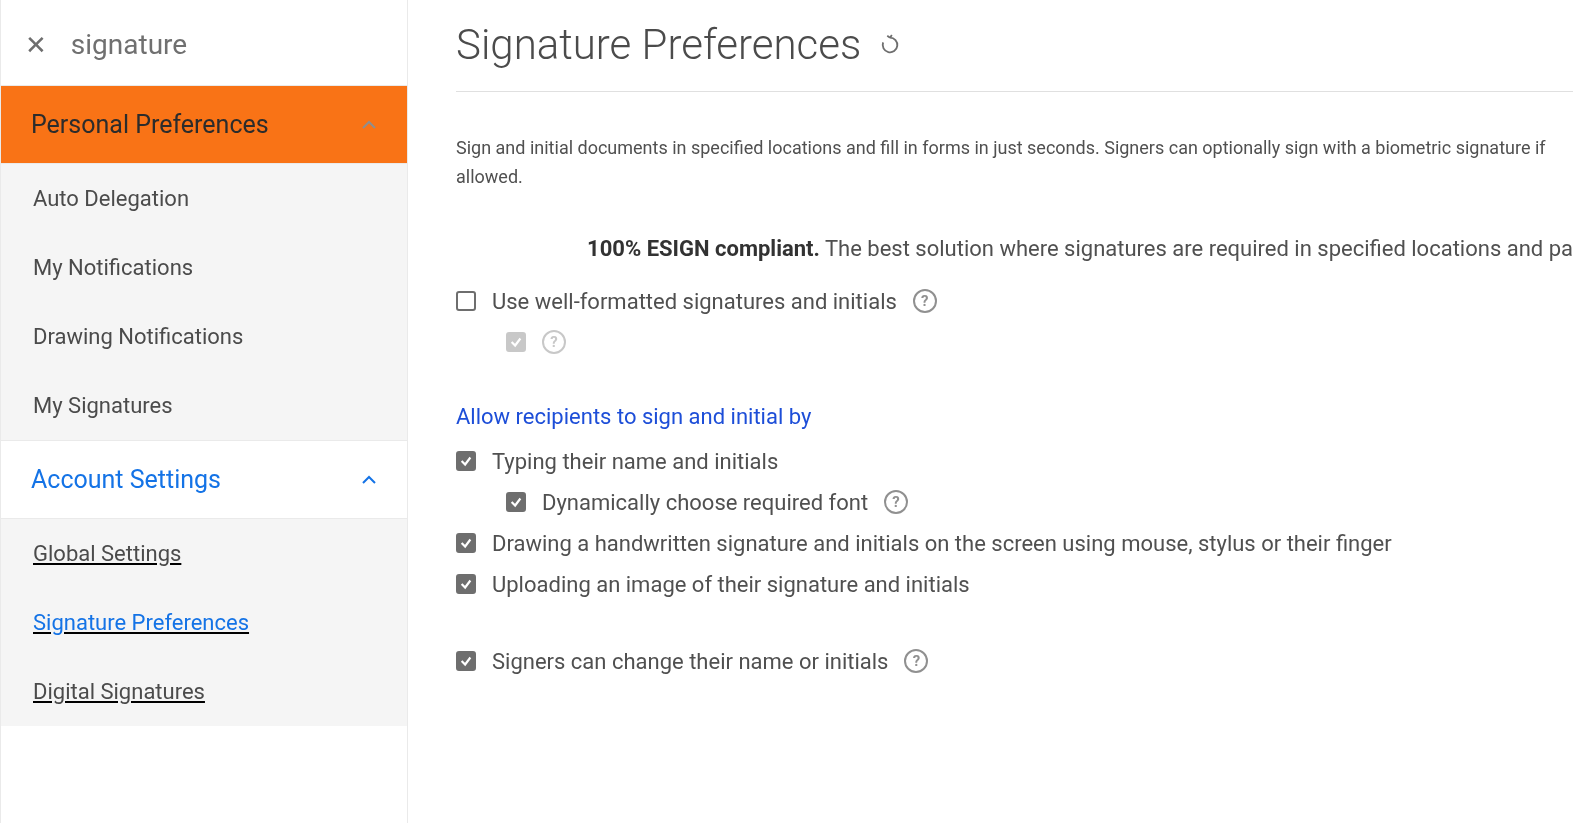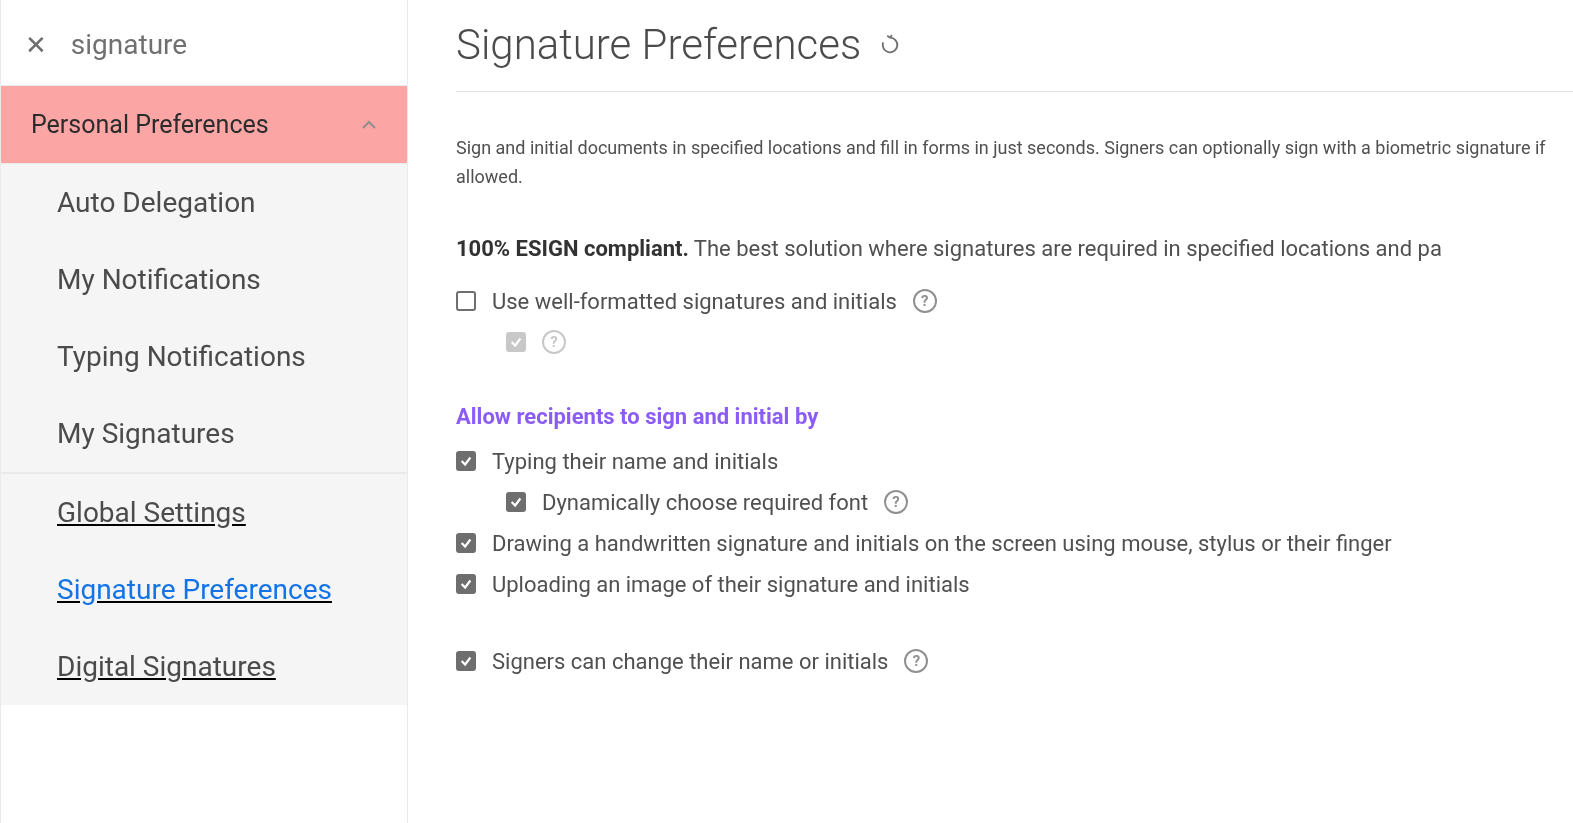--- a/index.html
+++ b/index.html
@@ -39,21 +39,21 @@
     .search-text {
       font-size: 28px;
       color: #707070;
     }
     .section-header {
       display: flex;
       justify-content: space-between;
       align-items: center;
       padding: 24px 30px 24px 30px;
       cursor: pointer;
-      background: #fca5a5;
+      background: #f97316;
     }
     .section-header.active {
       background: #fff;
     }
     .section-title {
       font-size: 25px;
       color: #2c2c2c;
     }
     .section-title.blue {
       color: #1473e6;
@@ -68,22 +68,22 @@
       height: 100%;
     }
     .chevron-gray path { stroke: #8e8e8e; }
     .chevron-blue path { stroke: #1473e6; }
     .nav-items {
       background: #f5f5f5;
       border-top: 1px solid #eaeaea;
       border-bottom: 1px solid #eaeaea;
     }
     .nav-item {
-      padding: 22px 30px 22px 56px;
-      font-size: 28px;
+      padding: 22px 30px 22px 32px;
+      font-size: 22px;
       color: #4b4b4b;
       cursor: pointer;
     }
     .nav-item.blue {
       color: #1473e6;
     }
     .nav-items.second {
       border-bottom: none;
       text-decoration: underline;
     }
@@ -115,20 +115,21 @@
     .desc {
       margin-top: 42px;
       font-size: 18px;
       color: #505050;
       line-height: 1.6;
     }
     .compliance {
       margin-top: 44px;
       font-size: 22px;
       color: #505050;
+      text-align: right;
     }
     .compliance .bold {
       font-weight: 700;
       color: #323232;
     }
     .options {
       margin-top: 28px;
     }
     .opt-row {
       display: flex;
@@ -141,22 +142,22 @@
     }
     .opt-label {
       font-size: 22px;
       color: #505050;
     }
     .opt-label.disabled {
       color: #b0b0b0;
     }
     .section-heading {
       font-size: 22px;
-      color: #8b5cf6;
-      font-weight: 700;
+      color: #1d4ed8;
+      font-weight: 400;
       margin-top: 50px;
       margin-bottom: 20px;
     }
     .checkbox {
       width: 20px;
       height: 20px;
       border: 2px solid #6e6e6e;
       border-radius: 3px;
       display: inline-flex;
       align-items: center;
@@ -215,24 +216,32 @@
     <span class="section-title">Personal Preferences</span>
     <span class="chevron chevron-gray">
       <svg viewBox="0 0 16 16">
           <path d="M2 11 L8 5 L14 11" fill="none" stroke-width="2"></path>
         </svg>
     </span>
   </div>
   <div class="nav-items">
     <div class="nav-item">Auto Delegation</div>
     <div class="nav-item">My Notifications</div>
-    <div class="nav-item">Typing Notifications</div>
+    <div class="nav-item">Drawing Notifications</div>
     <div class="nav-item">My Signatures</div>
   </div>
 
+  <div class="section-header active">
+    <span class="section-title blue">Account Settings</span>
+    <span class="chevron chevron-blue">
+      <svg viewBox="0 0 16 16">
+          <path d="M2 11 L8 5 L14 11" fill="none" stroke-width="2"></path>
+        </svg>
+    </span>
+  </div>
   <div class="nav-items second">
     <div class="nav-item">Global Settings</div>
     <div class="nav-item blue">Signature Preferences</div>
     <div class="nav-item">Digital Signatures</div>
   </div>
 </div>
 
 <div class="main">
   <div class="page-title-row">
     <h1 class="page-title">Signature Preferences</h1>

